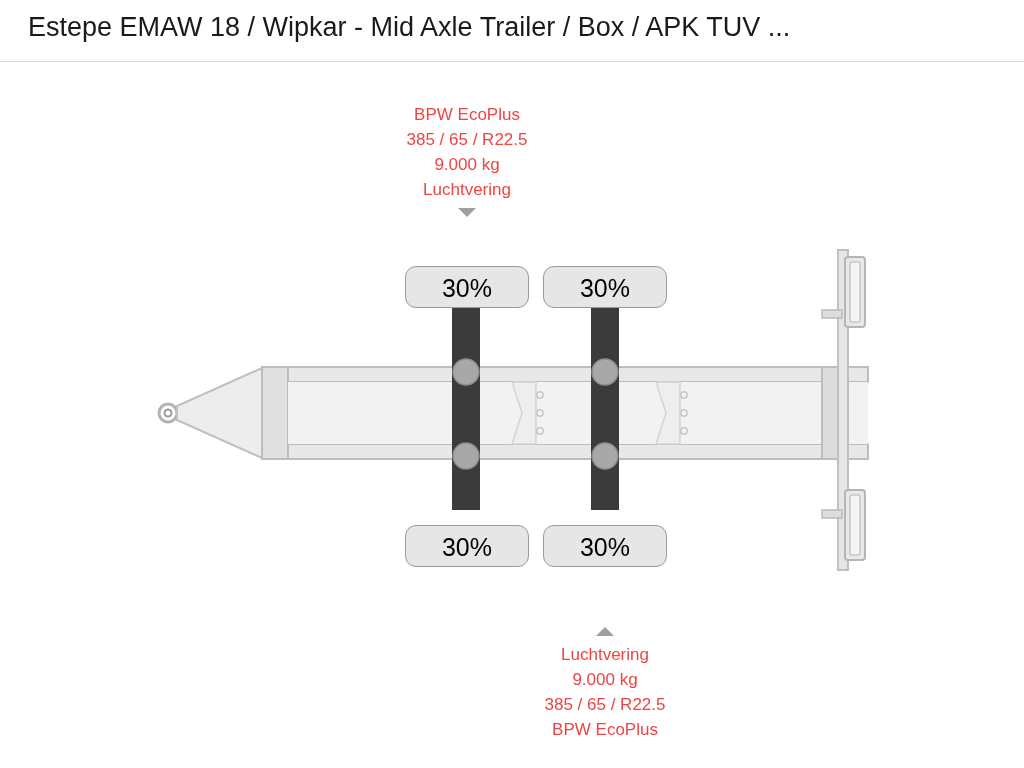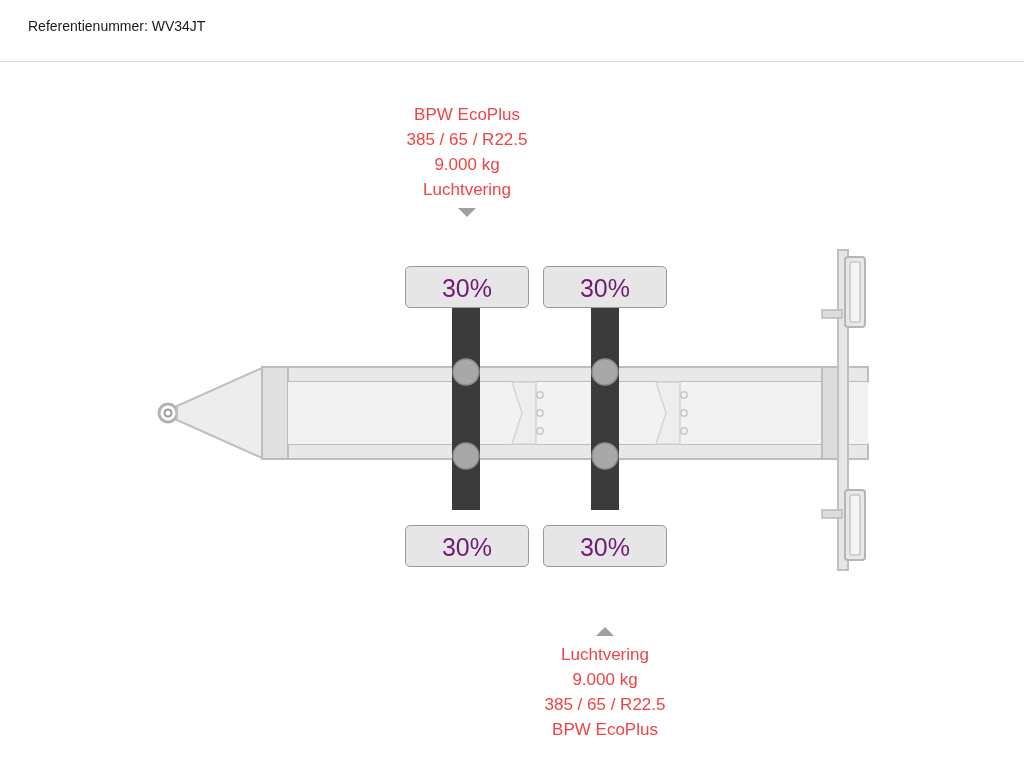--- a/index.html
+++ b/index.html
@@ -95,37 +95,37 @@
     height: 706px;
   }
 
   
   .pct {
     position: absolute;
     width: 124px;
     height: 42px;
     background: #e6e6e6;
     border: 1px solid #9a9a9a;
-    border-radius: 5px;
+    border-radius: 11px;
     font-size: 25px;
     line-height: 42px;
     text-align: center;
-    color: #701a75;
+    color: #000000;
     box-sizing: border-box;
   }
   .pct-tl { left: 405px; top: 204px; }
   .pct-tr { left: 543px; top: 204px; }
   .pct-bl { left: 405px; top: 463px; }
   .pct-br { left: 543px; top: 463px; }
 </style>
 </head>
 <body>
 
 <div class="header">
-  <div class="subtitle">Referentienummer: WV34JT</div>
+  <div class="title">Estepe EMAW 18 / Wipkar - Mid Axle Trailer / Box / APK TUV ...</div>
 </div>
 <div class="header-rule"></div>
 
 <div class="diagram">
 
   <div class="axle-spec top">
     <div>BPW EcoPlus</div>
     <div>385 / 65 / R22.5</div>
     <div>9.000 kg</div>
     <div>Luchtvering</div>

